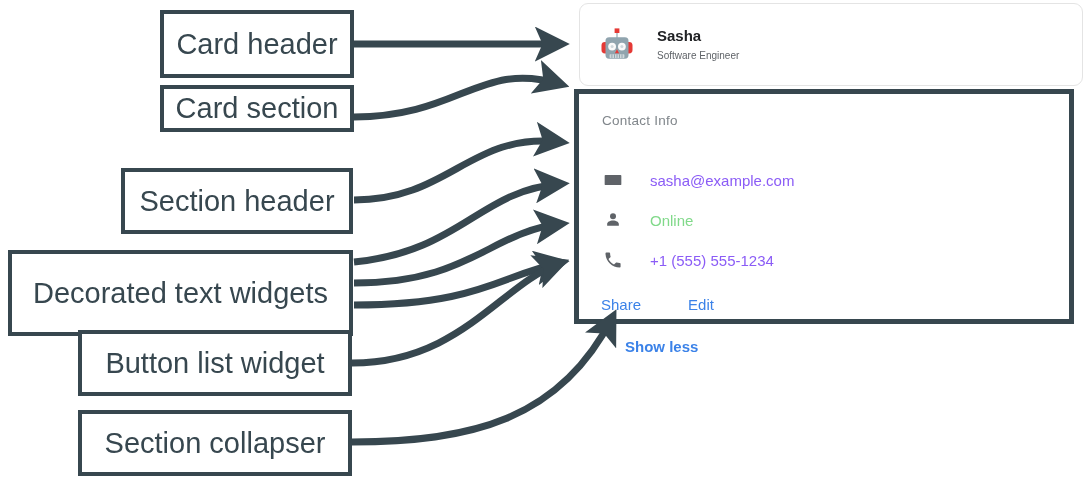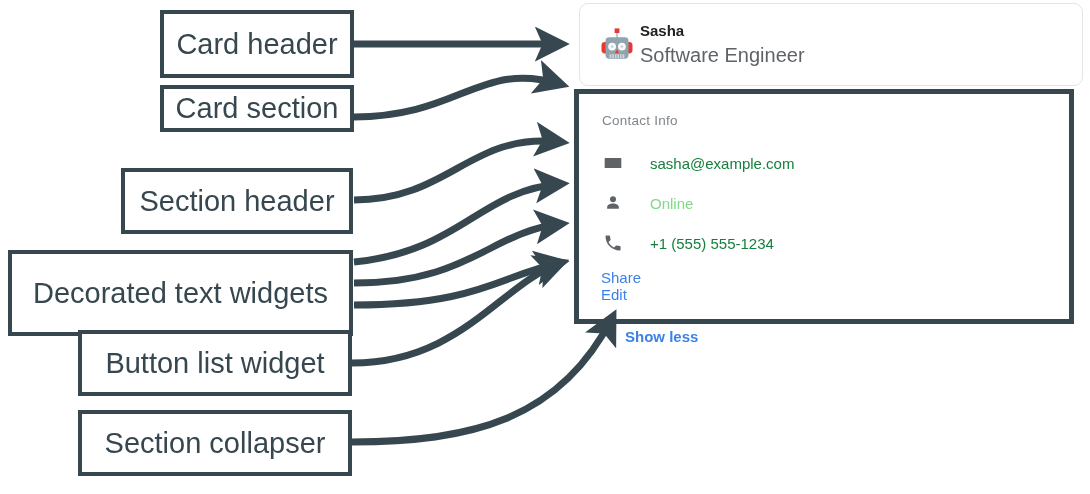--- a/index.html
+++ b/index.html
@@ -57,21 +57,21 @@
     background: #ffffff;
     border: 1px solid #e4e4e4;
     border-radius: 9px;
     z-index: 10;
     overflow: visible;
   }
   .card-header {
     display: flex;
     align-items: center;
     padding: 13px 16px 13px 17px;
-    gap: 3px;
+    gap: 20px;
     height: 81px;
     box-sizing: border-box;
   }
   .avatar {
     width: 40px;
     height: 40px;
     flex: 0 0 40px;
     position: relative;
   }
   .hdr-text {
@@ -80,21 +80,21 @@
     justify-content: center;
     gap: 5px;
   }
   .hdr-title {
     font-size: 15px;
     font-weight: bold;
     color: #202124;
     line-height: 1.1;
   }
   .hdr-sub {
-    font-size: 20px;
+    font-size: 10px;
     color: #5f6368;
     line-height: 1.1;
   }
 
   
   #card-section {
     position: absolute;
     left: -6px;
     top: 85px;
     width: 500px;
@@ -104,51 +104,50 @@
     background: #ffffff;
     z-index: 20;
   }
   .section-inner {
     padding: 19px 0 0 23px;
   }
   .section-header {
     font-size: 13.5px;
     color: #80868b;
     letter-spacing: 0.25px;
-    margin-bottom: 15px;
+    margin-bottom: 32px;
   }
   .dt-row {
     display: flex;
     align-items: center;
     height: 40px;
     margin-bottom: 0px;
   }
   .dt-icon {
     width: 22px;
     height: 22px;
     flex: 0 0 22px;
     display: flex;
     align-items: center;
     justify-content: center;
     margin-right: 26px;
     color: #5f6368;
   }
   .dt-text {
     font-size: 15px;
-    color: #15803d;
+    color: #8b5cf6;
   }
   .dt-text.status {
     color: #81d98a;
   }
   .button-list {
     display: flex;
-    align-items: flex-start;
-    margin-top: 6px;
+    align-items: center;
+    margin-top: 16px;
     margin-left: -1px;
-    flex-direction: column;
   }
   .btn-link {
     font-size: 15px;
     color: #3b82e8;
     background: none;
     border: none;
     padding: 0;
     font-family: "Liberation Sans", sans-serif;
     cursor: pointer;
     margin-right: 47px;

